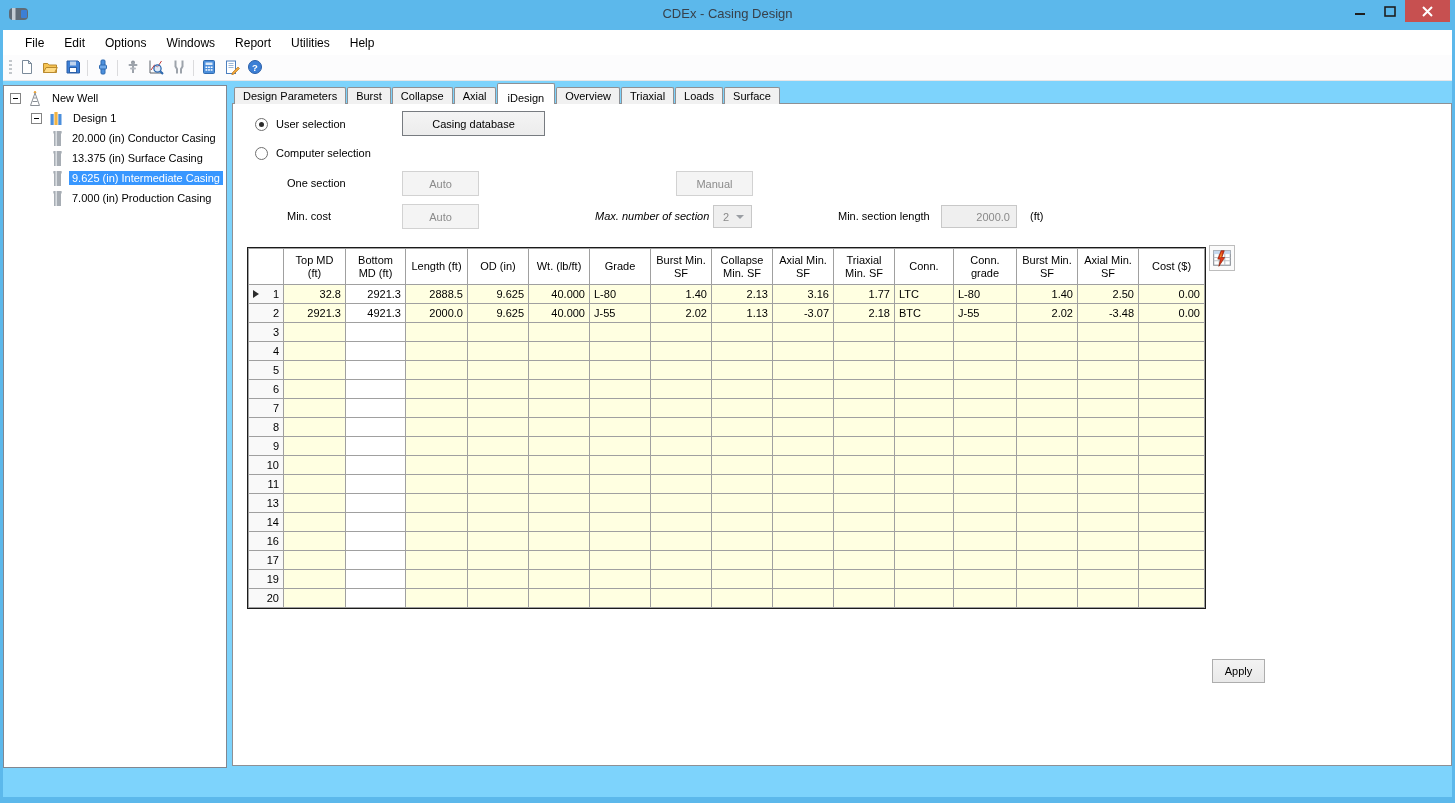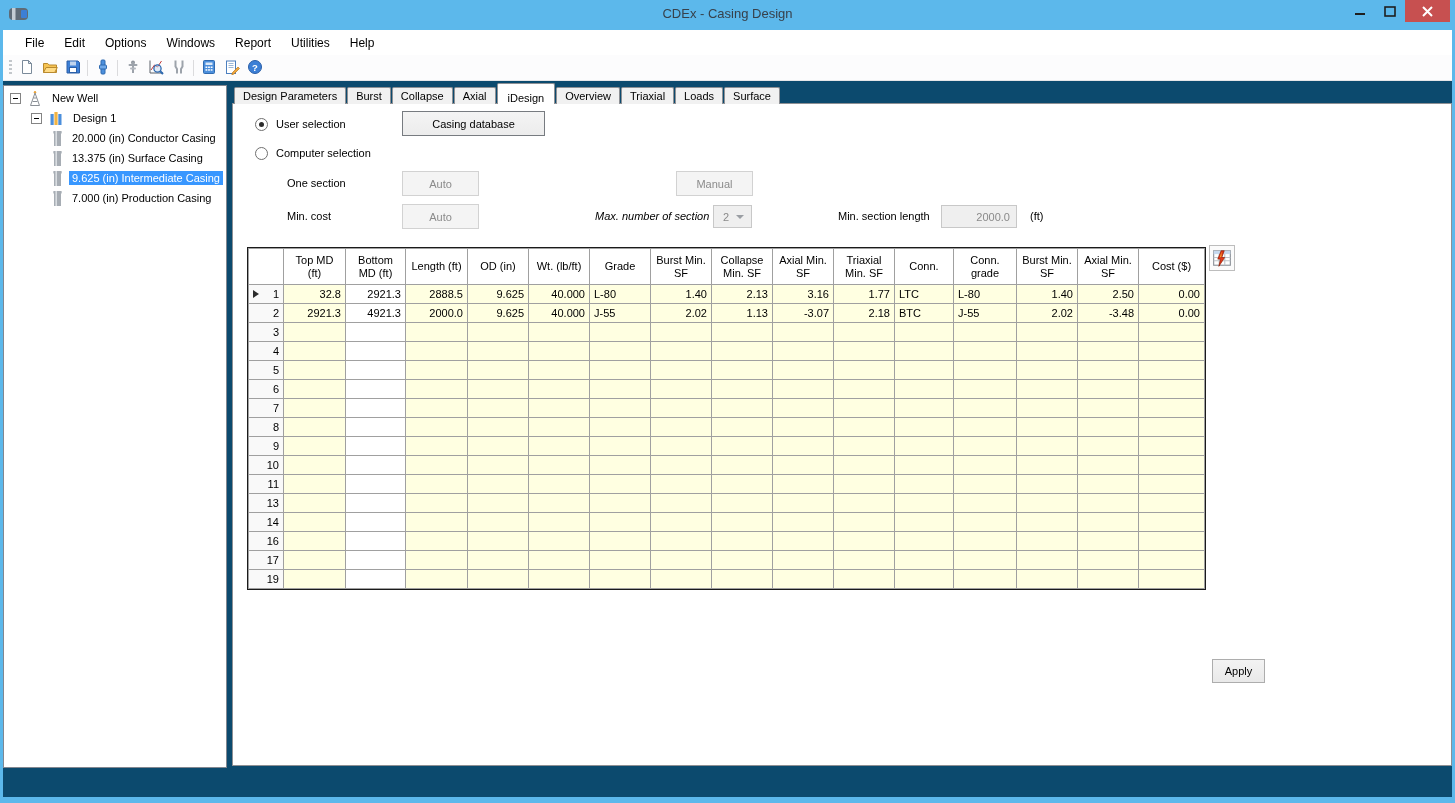--- a/index.html
+++ b/index.html
@@ -11,21 +11,21 @@
   
   .titlebar { position:absolute; top:0; left:0; right:0; height:30px; }
   .app-logo { position:absolute; left:8px; top:5px; }
   .title-text { position:absolute; left:0; right:0; top:0; height:30px; line-height:28px;
                 text-align:center; font-size:13px; color:#37414B; }
   .wctrl { position:absolute; right:5px; top:0; display:flex; }
   .wbtn { width:30px; height:22px; display:flex; align-items:center; justify-content:center; }
   .wbtn.close { width:45px; background:#C75050; }
 
   
-  .app { position:absolute; left:3px; right:3px; top:30px; bottom:6px; background:#0c4a6e; overflow:hidden; }
+  .app { position:absolute; left:3px; right:3px; top:30px; bottom:6px; background:#7dd3fc; overflow:hidden; }
 
   .menubar { height:25px; display:flex; align-items:center; padding-left:12px; background:#fff; }
   .menu-item { padding:0 10px; font-size:12px; }
 
   .toolbar { height:26px; display:flex; align-items:center; background:#FCFCFD; border-bottom:1px solid #E6E6E8; padding-left:3px; }
   .tgrip { width:3px; height:15px; margin:0 3px;
            background:repeating-linear-gradient(to bottom,#C3C7CB 0 2px,transparent 2px 4px); }
   .tbtn { width:23px; height:22px; display:flex; align-items:center; justify-content:center; }
   .tsep { width:1px; height:16px; background:#DBDBDD; margin:0 3px; }
 
@@ -666,20 +666,38 @@
                   <td class="bg-yellow" style="text-align: right;"></td>
                   <td class="bg-yellow" style="text-align: right;"></td>
                   <td class="bg-yellow" style="text-align: right;"></td>
                   <td class="bg-yellow" style="text-align: right;"></td>
                   <td class="bg-yellow" style="text-align: left;"></td>
                   <td class="bg-yellow" style="text-align: left;"></td>
                   <td class="bg-yellow" style="text-align: right;"></td>
                   <td class="bg-yellow" style="text-align: right;"></td>
                   <td class="bg-yellow" style="text-align: right;"></td>
                 </tr>
+                <tr>
+                  <td class="rowheader">20</td>
+                  <td class="bg-yellow" style="text-align: right;"></td>
+                  <td class="bg-white" style="text-align: right;"></td>
+                  <td class="bg-yellow" style="text-align: right;"></td>
+                  <td class="bg-yellow" style="text-align: right;"></td>
+                  <td class="bg-yellow" style="text-align: right;"></td>
+                  <td class="bg-yellow" style="text-align: left;"></td>
+                  <td class="bg-yellow" style="text-align: right;"></td>
+                  <td class="bg-yellow" style="text-align: right;"></td>
+                  <td class="bg-yellow" style="text-align: right;"></td>
+                  <td class="bg-yellow" style="text-align: right;"></td>
+                  <td class="bg-yellow" style="text-align: left;"></td>
+                  <td class="bg-yellow" style="text-align: left;"></td>
+                  <td class="bg-yellow" style="text-align: right;"></td>
+                  <td class="bg-yellow" style="text-align: right;"></td>
+                  <td class="bg-yellow" style="text-align: right;"></td>
+                </tr>
               </tbody>
             </table>
         </div>
 
         <div class="btn" style="left:979px; top:555px; width:53px; height:24px;">Apply</div>
       </div>
     </div>
 
 
   </div>

